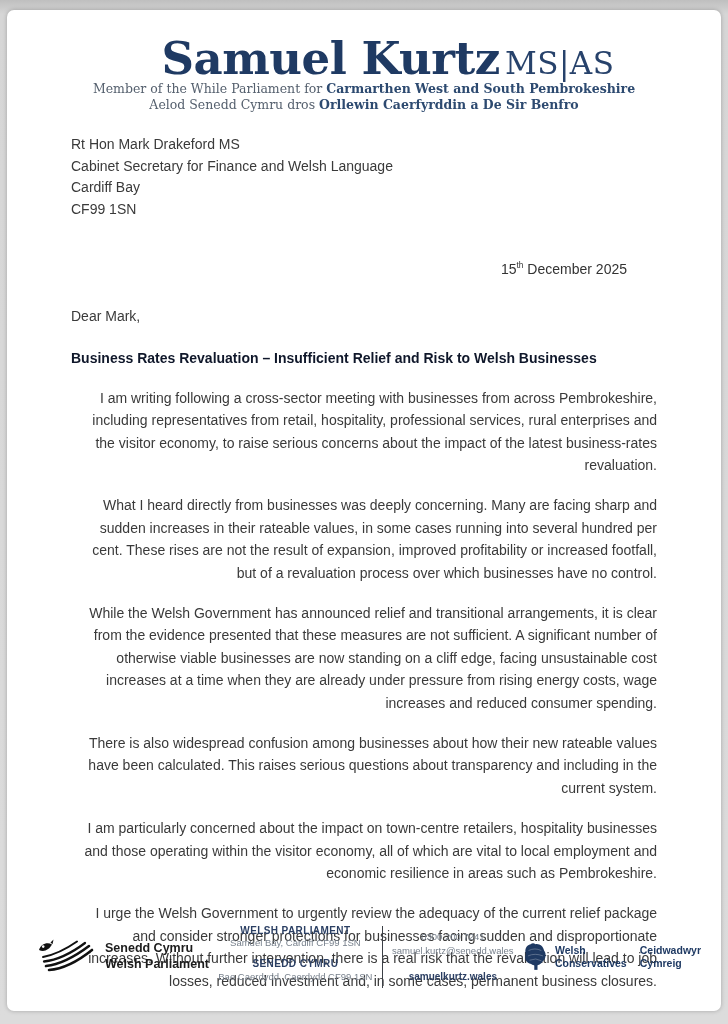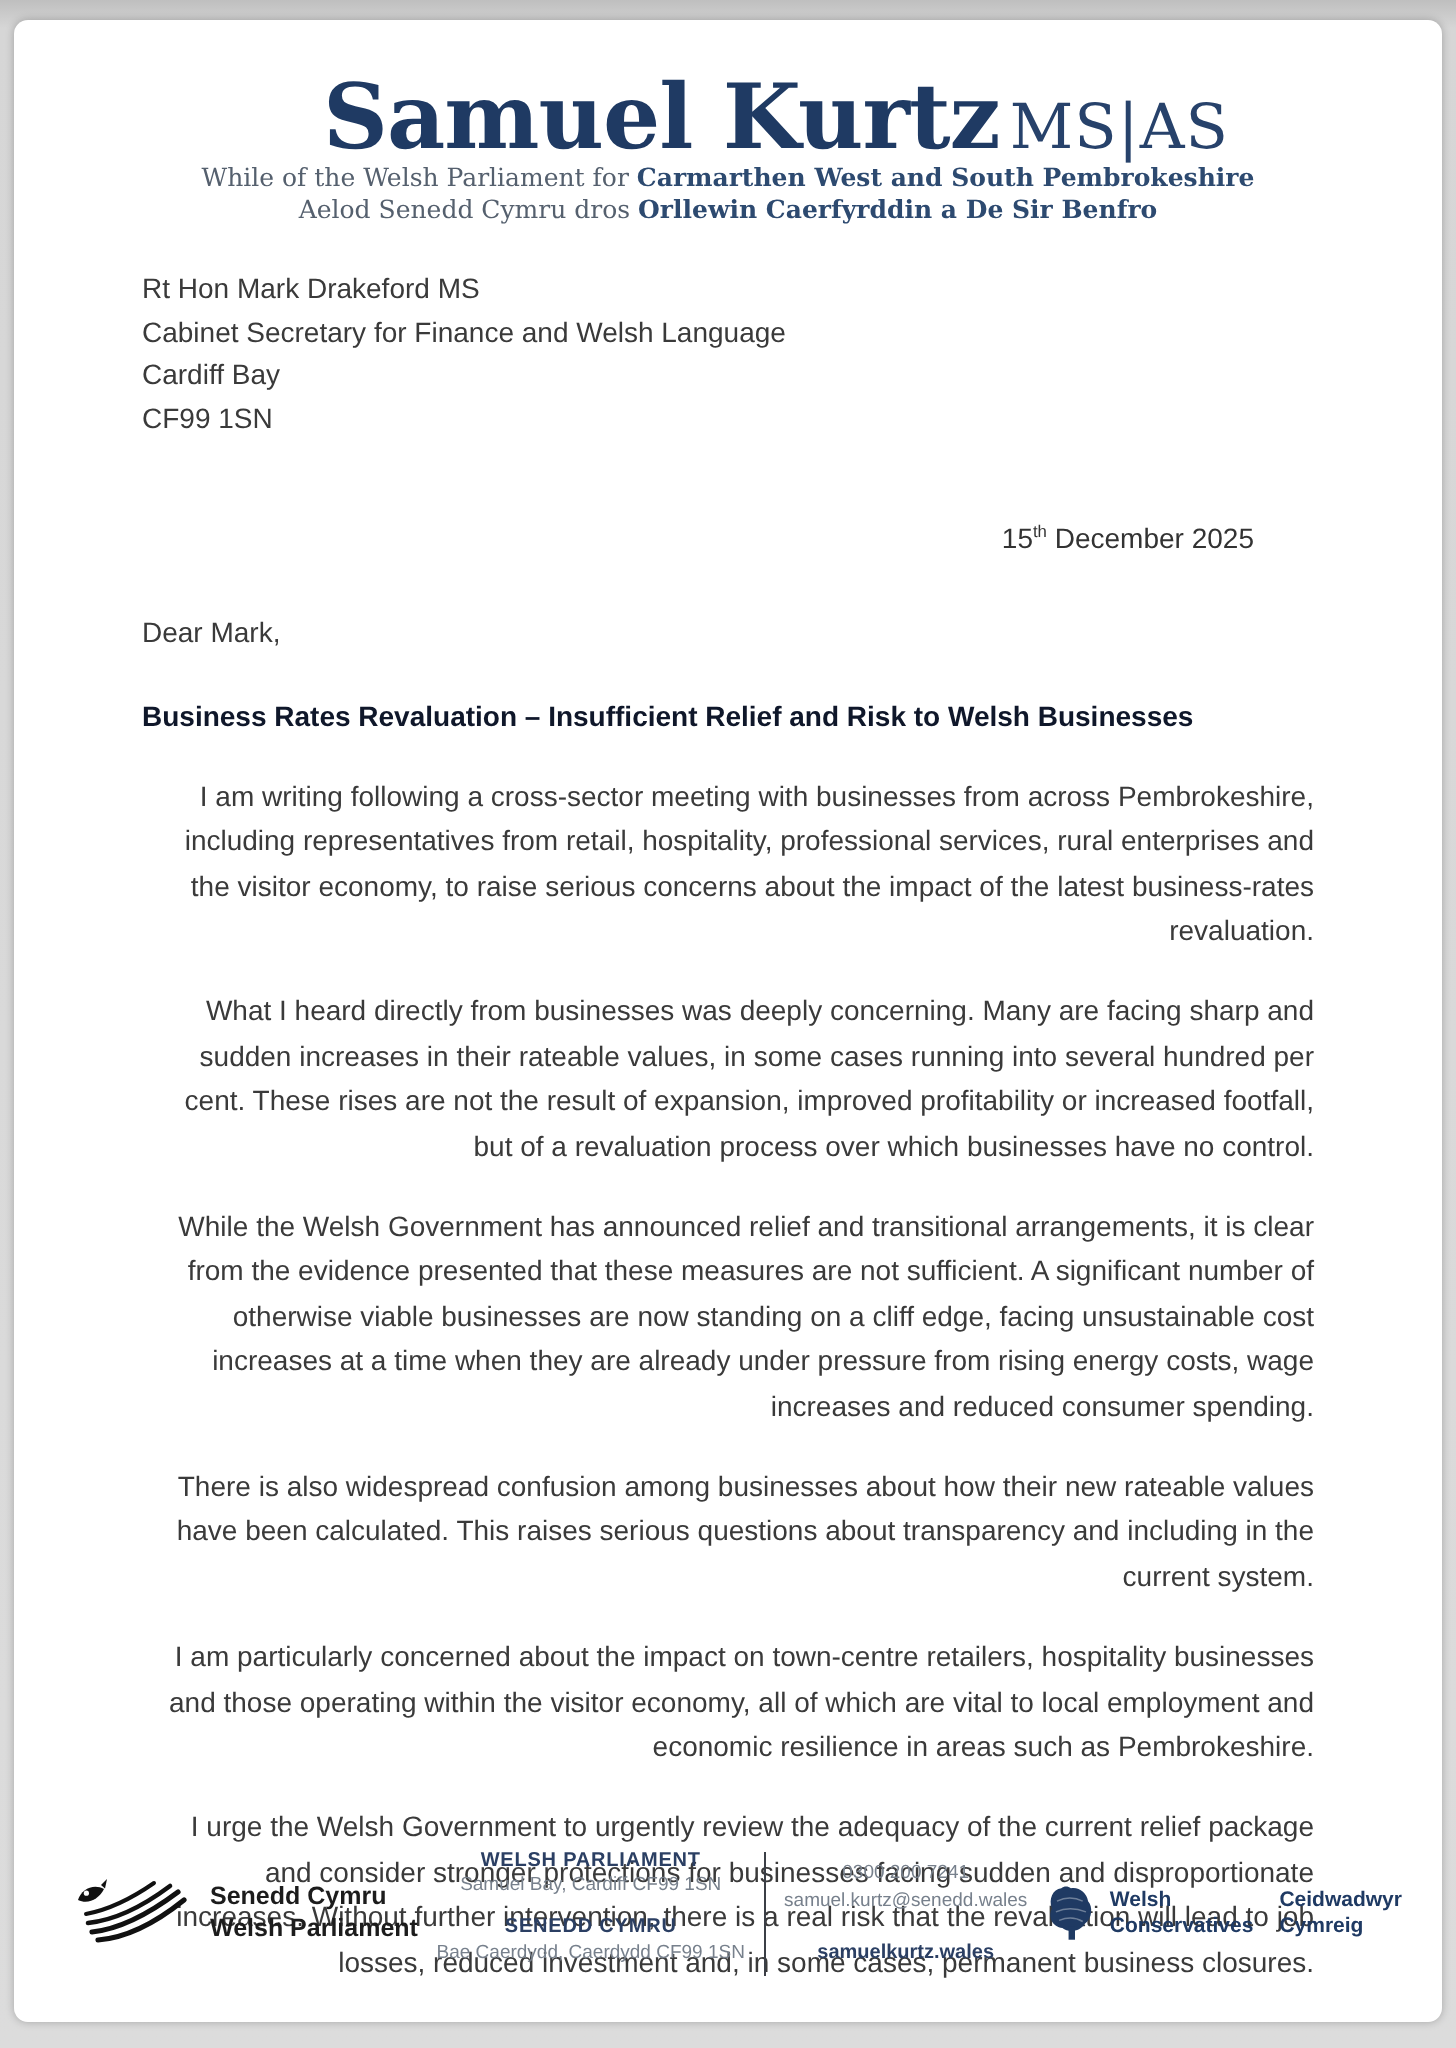--- a/index.html
+++ b/index.html
@@ -85,21 +85,21 @@
 </head>
 <body>
 
 <div class="page">
 
   <div class="letterhead">
     <div class="lh-name-line">
       <span class="lh-name">Samuel Kurtz</span>
       <span class="lh-suffix">MS|AS</span>
     </div>
-    <div class="lh-subtitle"><span>While of the Welsh Parliament for </span><b>Carmarthen West and South Pembrokeshire</b></div>
+    <div class="lh-subtitle"><span>Member of the While Parliament for </span><b>Carmarthen West and South Pembrokeshire</b></div>
     <div class="lh-subtitle"><span>Aelod Senedd Cymru dros </span><b>Orllewin Caerfyrddin a De Sir Benfro</b></div>
   </div>
 
   <div class="letter">
 
     <div class="recipient">
       <div>Rt Hon Mark Drakeford MS</div>
       <div>Cabinet Secretary for Finance and Welsh Language</div>
       <div>Cardiff Bay</div>
       <div>CF99 1SN</div>

